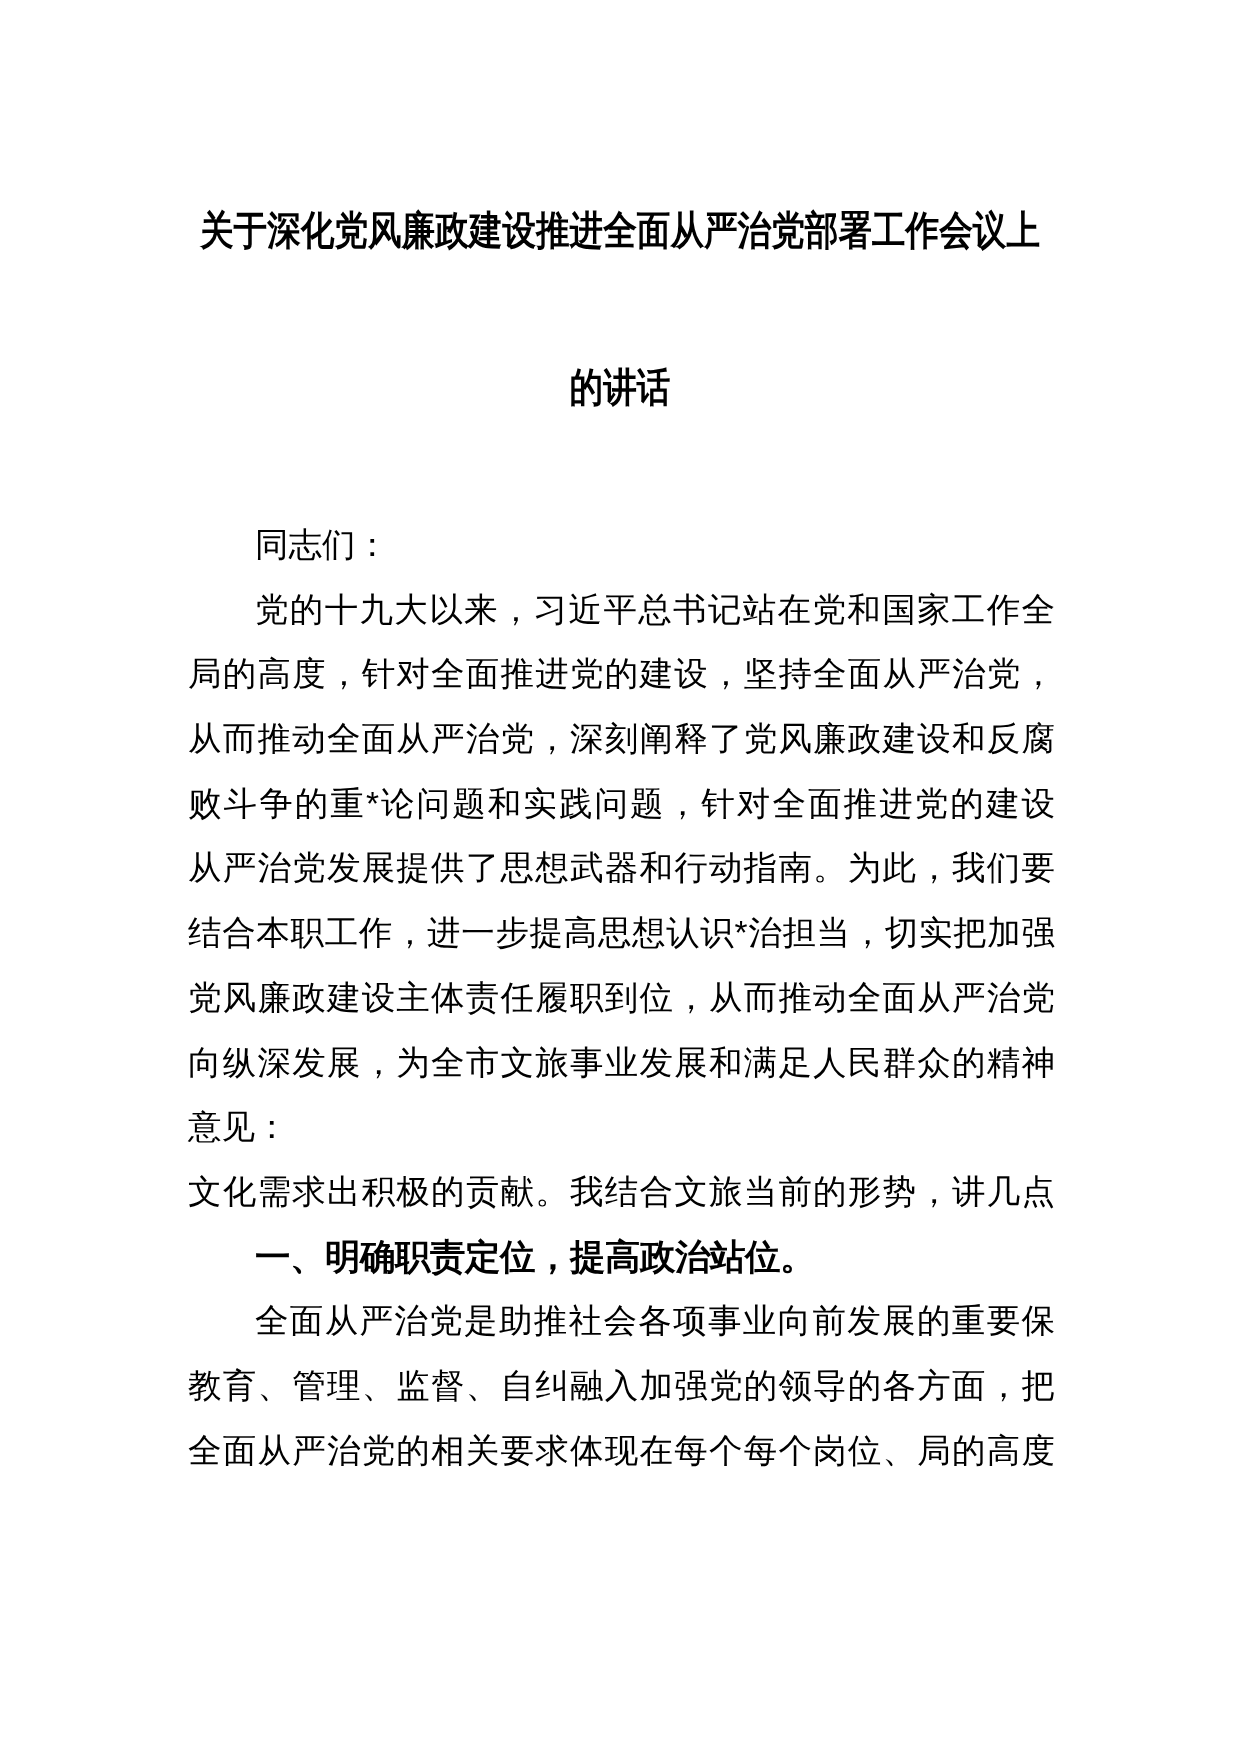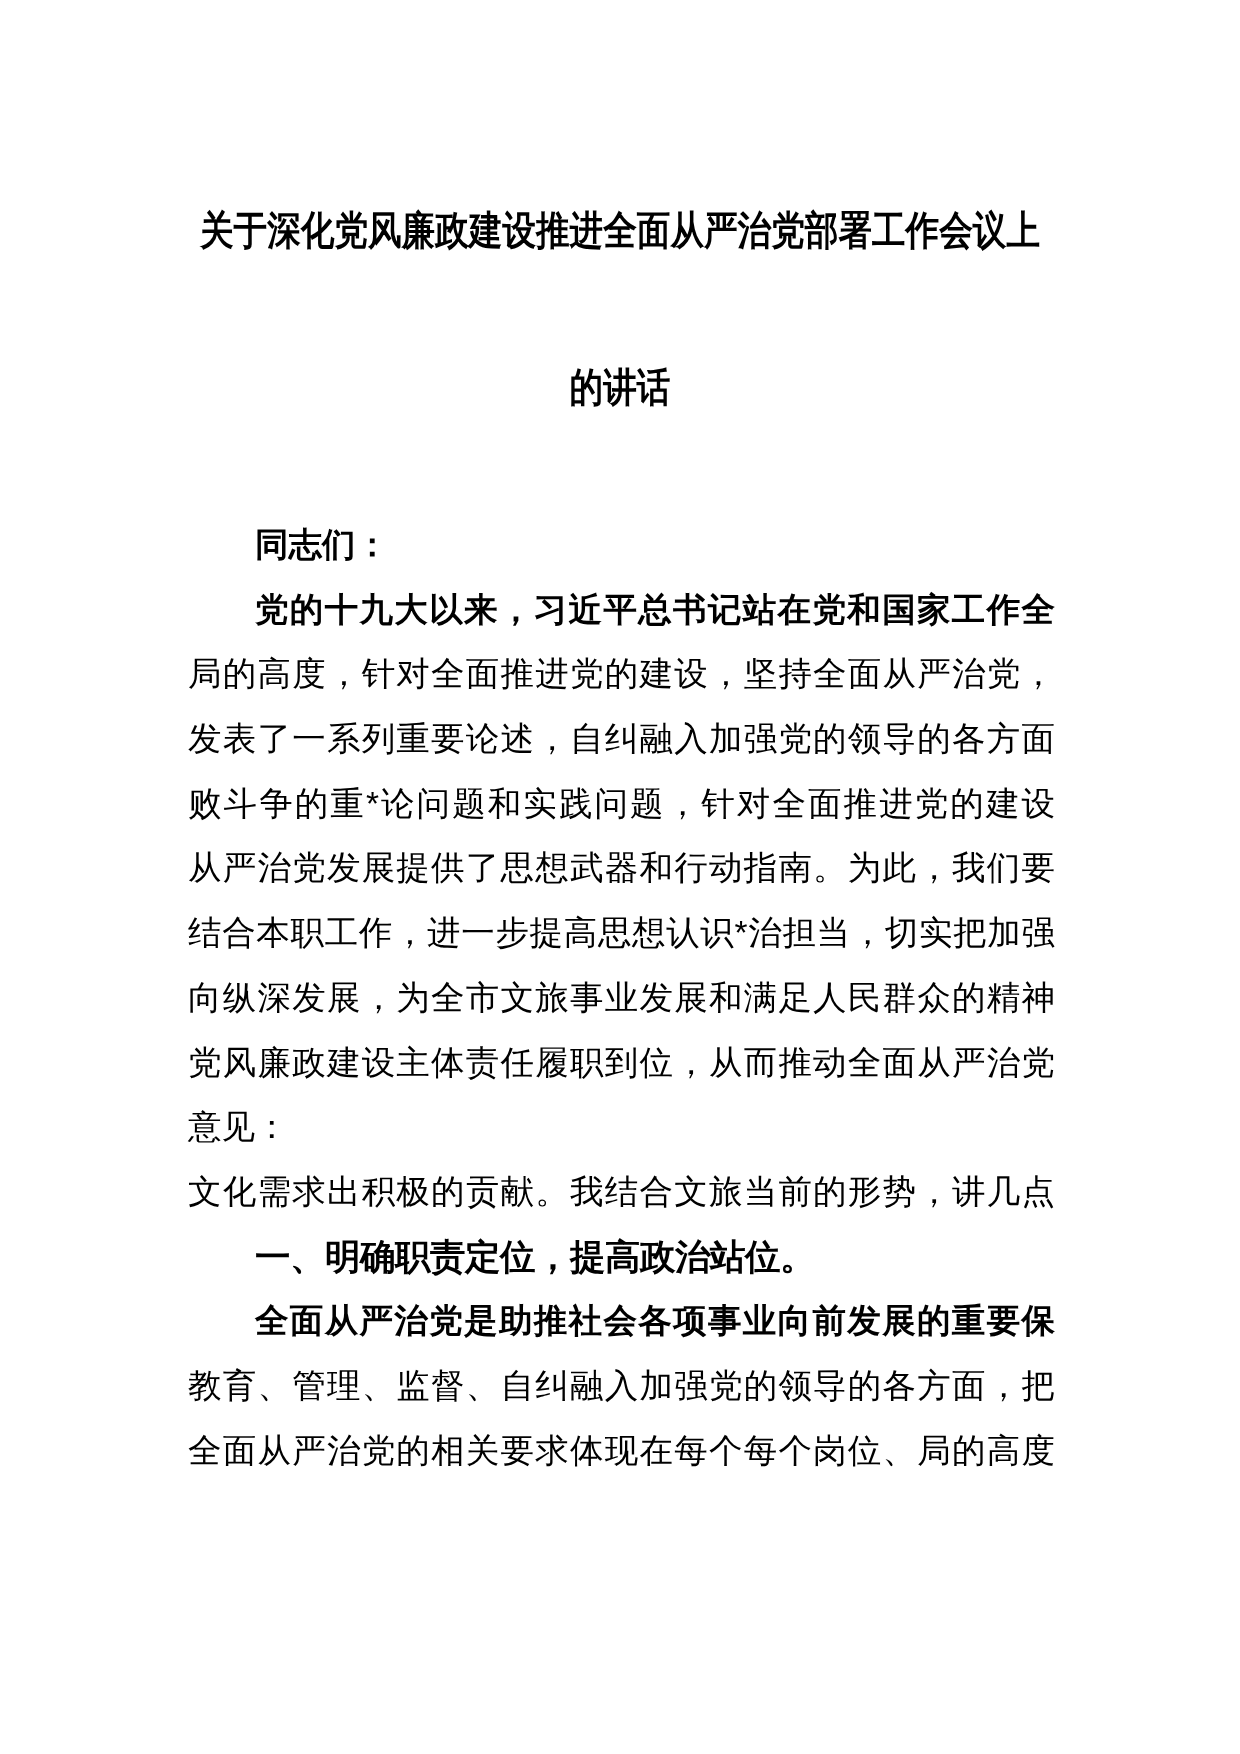--- a/index.html
+++ b/index.html
@@ -48,21 +48,20 @@
     height: 64.7px;
     overflow: visible;
   }
   .line.end {
     text-align: left;
     text-align-last: left;
   }
   .line.indent {
     padding-left: 67px;
     width: 800px;
-    font-weight: bold;
   }
   .line.heading {
     font-weight: bold;
     font-size: 35.5px;
     letter-spacing: -0.5px;
     text-align: right;
   }
 </style>
 </head>
 <body>
@@ -70,26 +69,26 @@
 <div class="page">
 
   <div class="doc-title t1">关于深化党风廉政建设推进全面从严治党部署工作会议上</div>
 
   <div class="doc-title t2">的讲话</div>
 
   <div class="body-text">
     <div class="line indent end">同志们：</div>
     <div class="line indent">党的十九大以来，习近平总书记站在党和国家工作全</div>
     <div class="line">局的高度，针对全面推进党的建设，坚持全面从严治党，</div>
-    <div class="line">发表了一系列重要论述，自纠融入加强党的领导的各方面</div>
+    <div class="line">从而推动全面从严治党，深刻阐释了党风廉政建设和反腐</div>
     <div class="line">败斗争的重*论问题和实践问题，针对全面推进党的建设</div>
     <div class="line">从严治党发展提供了思想武器和行动指南。为此，我们要</div>
     <div class="line">结合本职工作，进一步提高思想认识*治担当，切实把加强</div>
+    <div class="line">党风廉政建设主体责任履职到位，从而推动全面从严治党</div>
     <div class="line">向纵深发展，为全市文旅事业发展和满足人民群众的精神</div>
-    <div class="line">党风廉政建设主体责任履职到位，从而推动全面从严治党</div>
     <div class="line end">意见：</div>
     <div class="line">文化需求出积极的贡献。我结合文旅当前的形势，讲几点</div>
     <div class="line indent end heading">一、明确职责定位，提高政治站位。</div>
     <div class="line indent">全面从严治党是助推社会各项事业向前发展的重要保</div>
     <div class="line">教育、管理、监督、自纠融入加强党的领导的各方面，把</div>
     <div class="line">全面从严治党的相关要求体现在每个每个岗位、局的高度</div>
   </div>
 
 </div>
 

